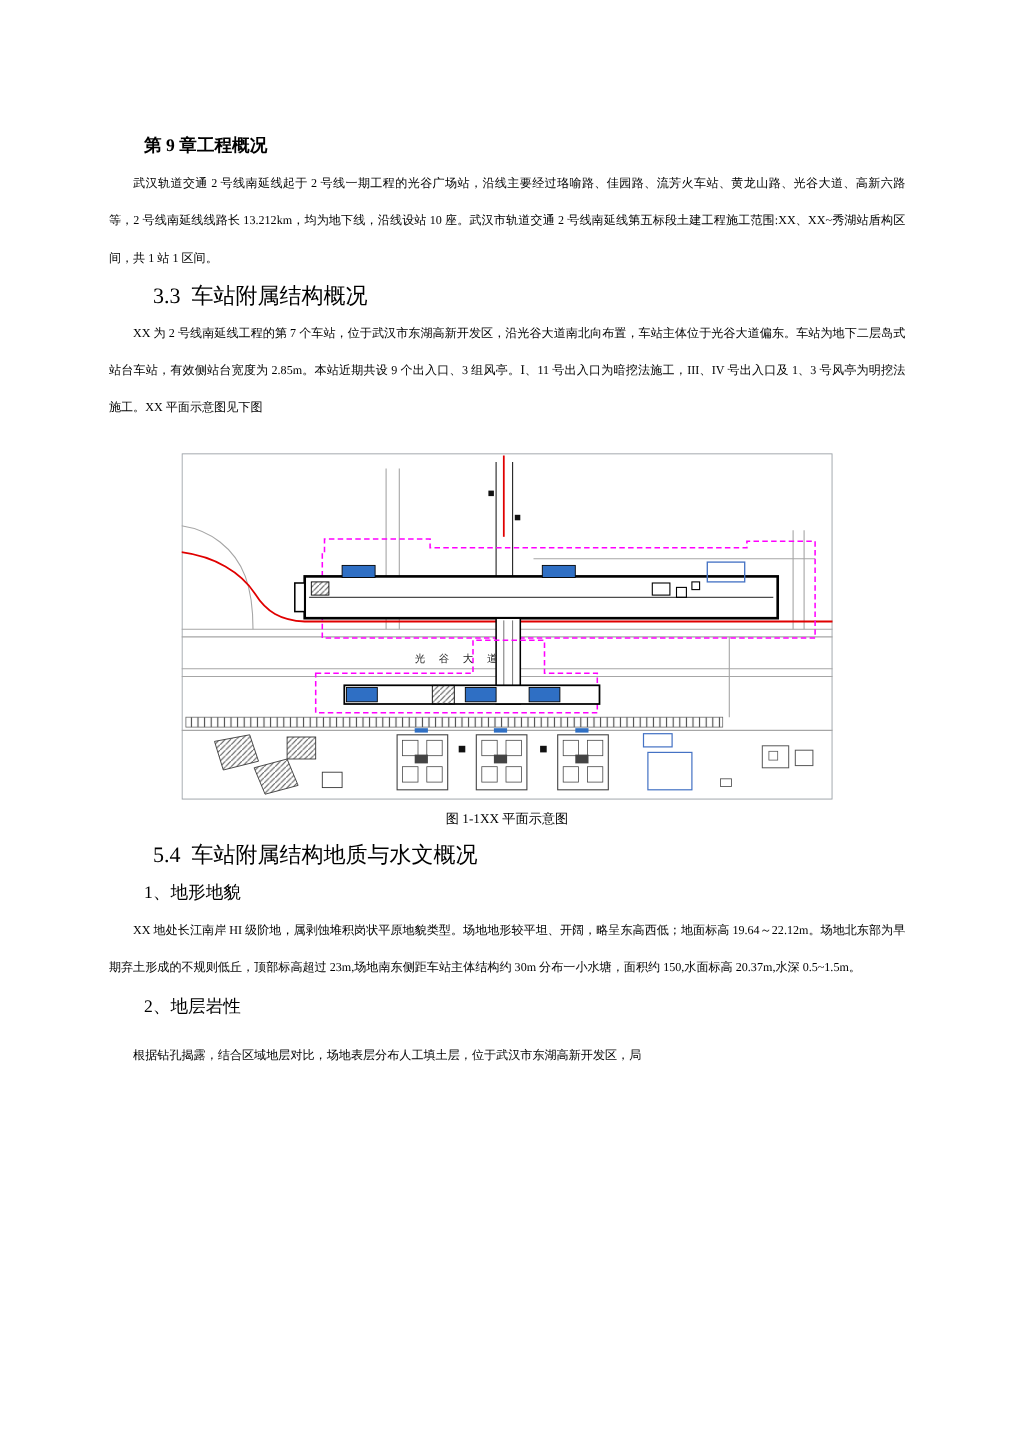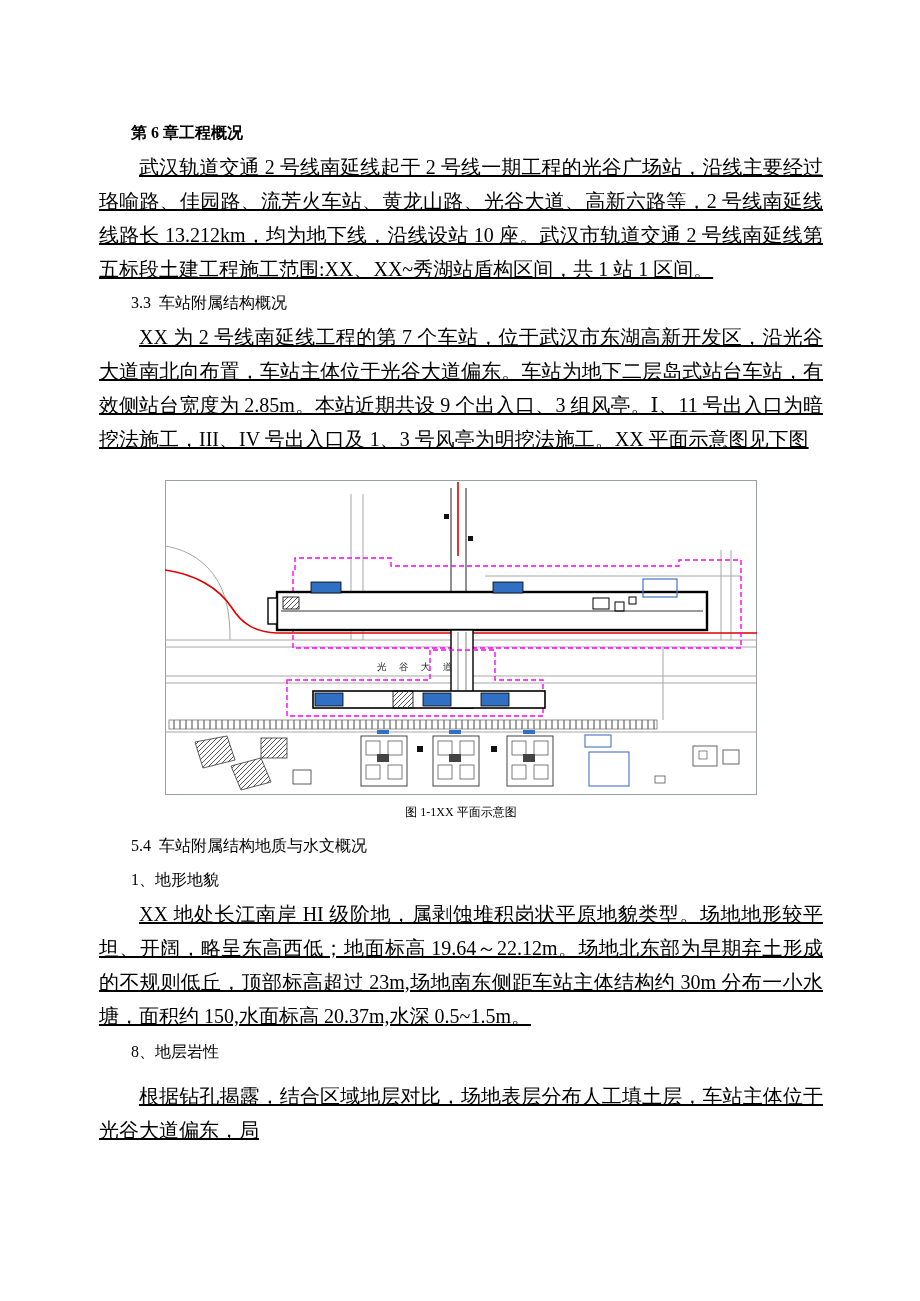--- a/index.html
+++ b/index.html
@@ -7,43 +7,43 @@
     width:920px;height:1301px;overflow:hidden;
     font-family:"Liberation Serif","DejaVu Serif",serif;
     color:#000;
   }
   .page{padding:116px 97px 0 99px;}
   .chapter{
     font-size:16px;font-weight:bold;line-height:34px;margin:0;
     text-indent:2em;white-space:pre-wrap;
   }
   .section{
-    font-size:16px;font-weight:normal;line-height:34px;margin:0;
+    font-size:20px;font-weight:normal;line-height:34px;margin:0;
     text-indent:2em;white-space:pre-wrap;
   }
   .sub{
     font-size:16px;font-weight:normal;line-height:34px;margin:0;
     text-indent:2em;
   }
   .para{
-    font-size:20px;line-height:34px;margin:0;
-    text-indent:2em;text-align:justify;text-decoration:underline;
+    font-size:11px;line-height:34px;margin:0;
+    text-indent:2em;text-align:justify;
   }
   .para-last{margin-top:10px;}
   .sub-spaced{margin-top:2px;}
   figure.fig{margin:24px 0 0 0;text-align:center;}
   figure.fig svg{display:block;margin:0 auto;}
   figcaption{font-size:12px;line-height:34px;text-align:center;}
 </style>
 </head>
 <body>
 
 <main class="page">
 
-  <h1 class="chapter">第 6 章工程概况</h1>
+  <h1 class="chapter">第 9 章工程概况</h1>
 
   <p class="para">武汉轨道交通 2 号线南延线起于 2 号线一期工程的光谷广场站，沿线主要经过珞喻路、佳园路、流芳火车站、黄龙山路、光谷大道、高新六路等，2 号线南延线线路长 13.212km，均为地下线，沿线设站 10 座。武汉市轨道交通 2 号线南延线第五标段土建工程施工范围:XX、XX~秀湖站盾构区间，共 1 站 1 区间。</p>
 
   <h2 class="section">3.3  车站附属结构概况</h2>
 
   <p class="para">XX 为 2 号线南延线工程的第 7 个车站，位于武汉市东湖高新开发区，沿光谷大道南北向布置，车站主体位于光谷大道偏东。车站为地下二层岛式站台车站，有效侧站台宽度为 2.85m。本站近期共设 9 个出入口、3 组风亭。Ⅰ、11 号出入口为暗挖法施工，III、IV 号出入口及 1、3 号风亭为明挖法施工。XX 平面示意图见下图</p>
 
   <figure class="fig">
     <svg viewBox="0 0 592 315" width="592" height="315" xmlns="http://www.w3.org/2000/svg">
       <defs>
@@ -167,17 +167,17 @@
     <figcaption>图 1-1XX 平面示意图</figcaption>
   </figure>
 
   <h2 class="section">5.4  车站附属结构地质与水文概况</h2>
 
 
   <h3 class="sub">1、地形地貌</h3>
 
   <p class="para">XX 地处长江南岸 HI 级阶地，属剥蚀堆积岗状平原地貌类型。场地地形较平坦、开阔，略呈东高西低；地面标高 19.64～22.12m。场地北东部为早期弃土形成的不规则低丘，顶部标高超过 23m,场地南东侧距车站主体结构约 30m 分布一小水塘，面积约 150,水面标高 20.37m,水深 0.5~1.5m。</p>
 
-  <h3 class="sub sub-spaced">8、地层岩性</h3>
+  <h3 class="sub sub-spaced">2、地层岩性</h3>
 
-  <p class="para para-last">根据钻孔揭露，结合区域地层对比，场地表层分布人工填土层，车站主体位于光谷大道偏东，局</p>
+  <p class="para para-last">根据钻孔揭露，结合区域地层对比，场地表层分布人工填土层，位于武汉市东湖高新开发区，局</p>
 
 </main>
 
 </body></html>

